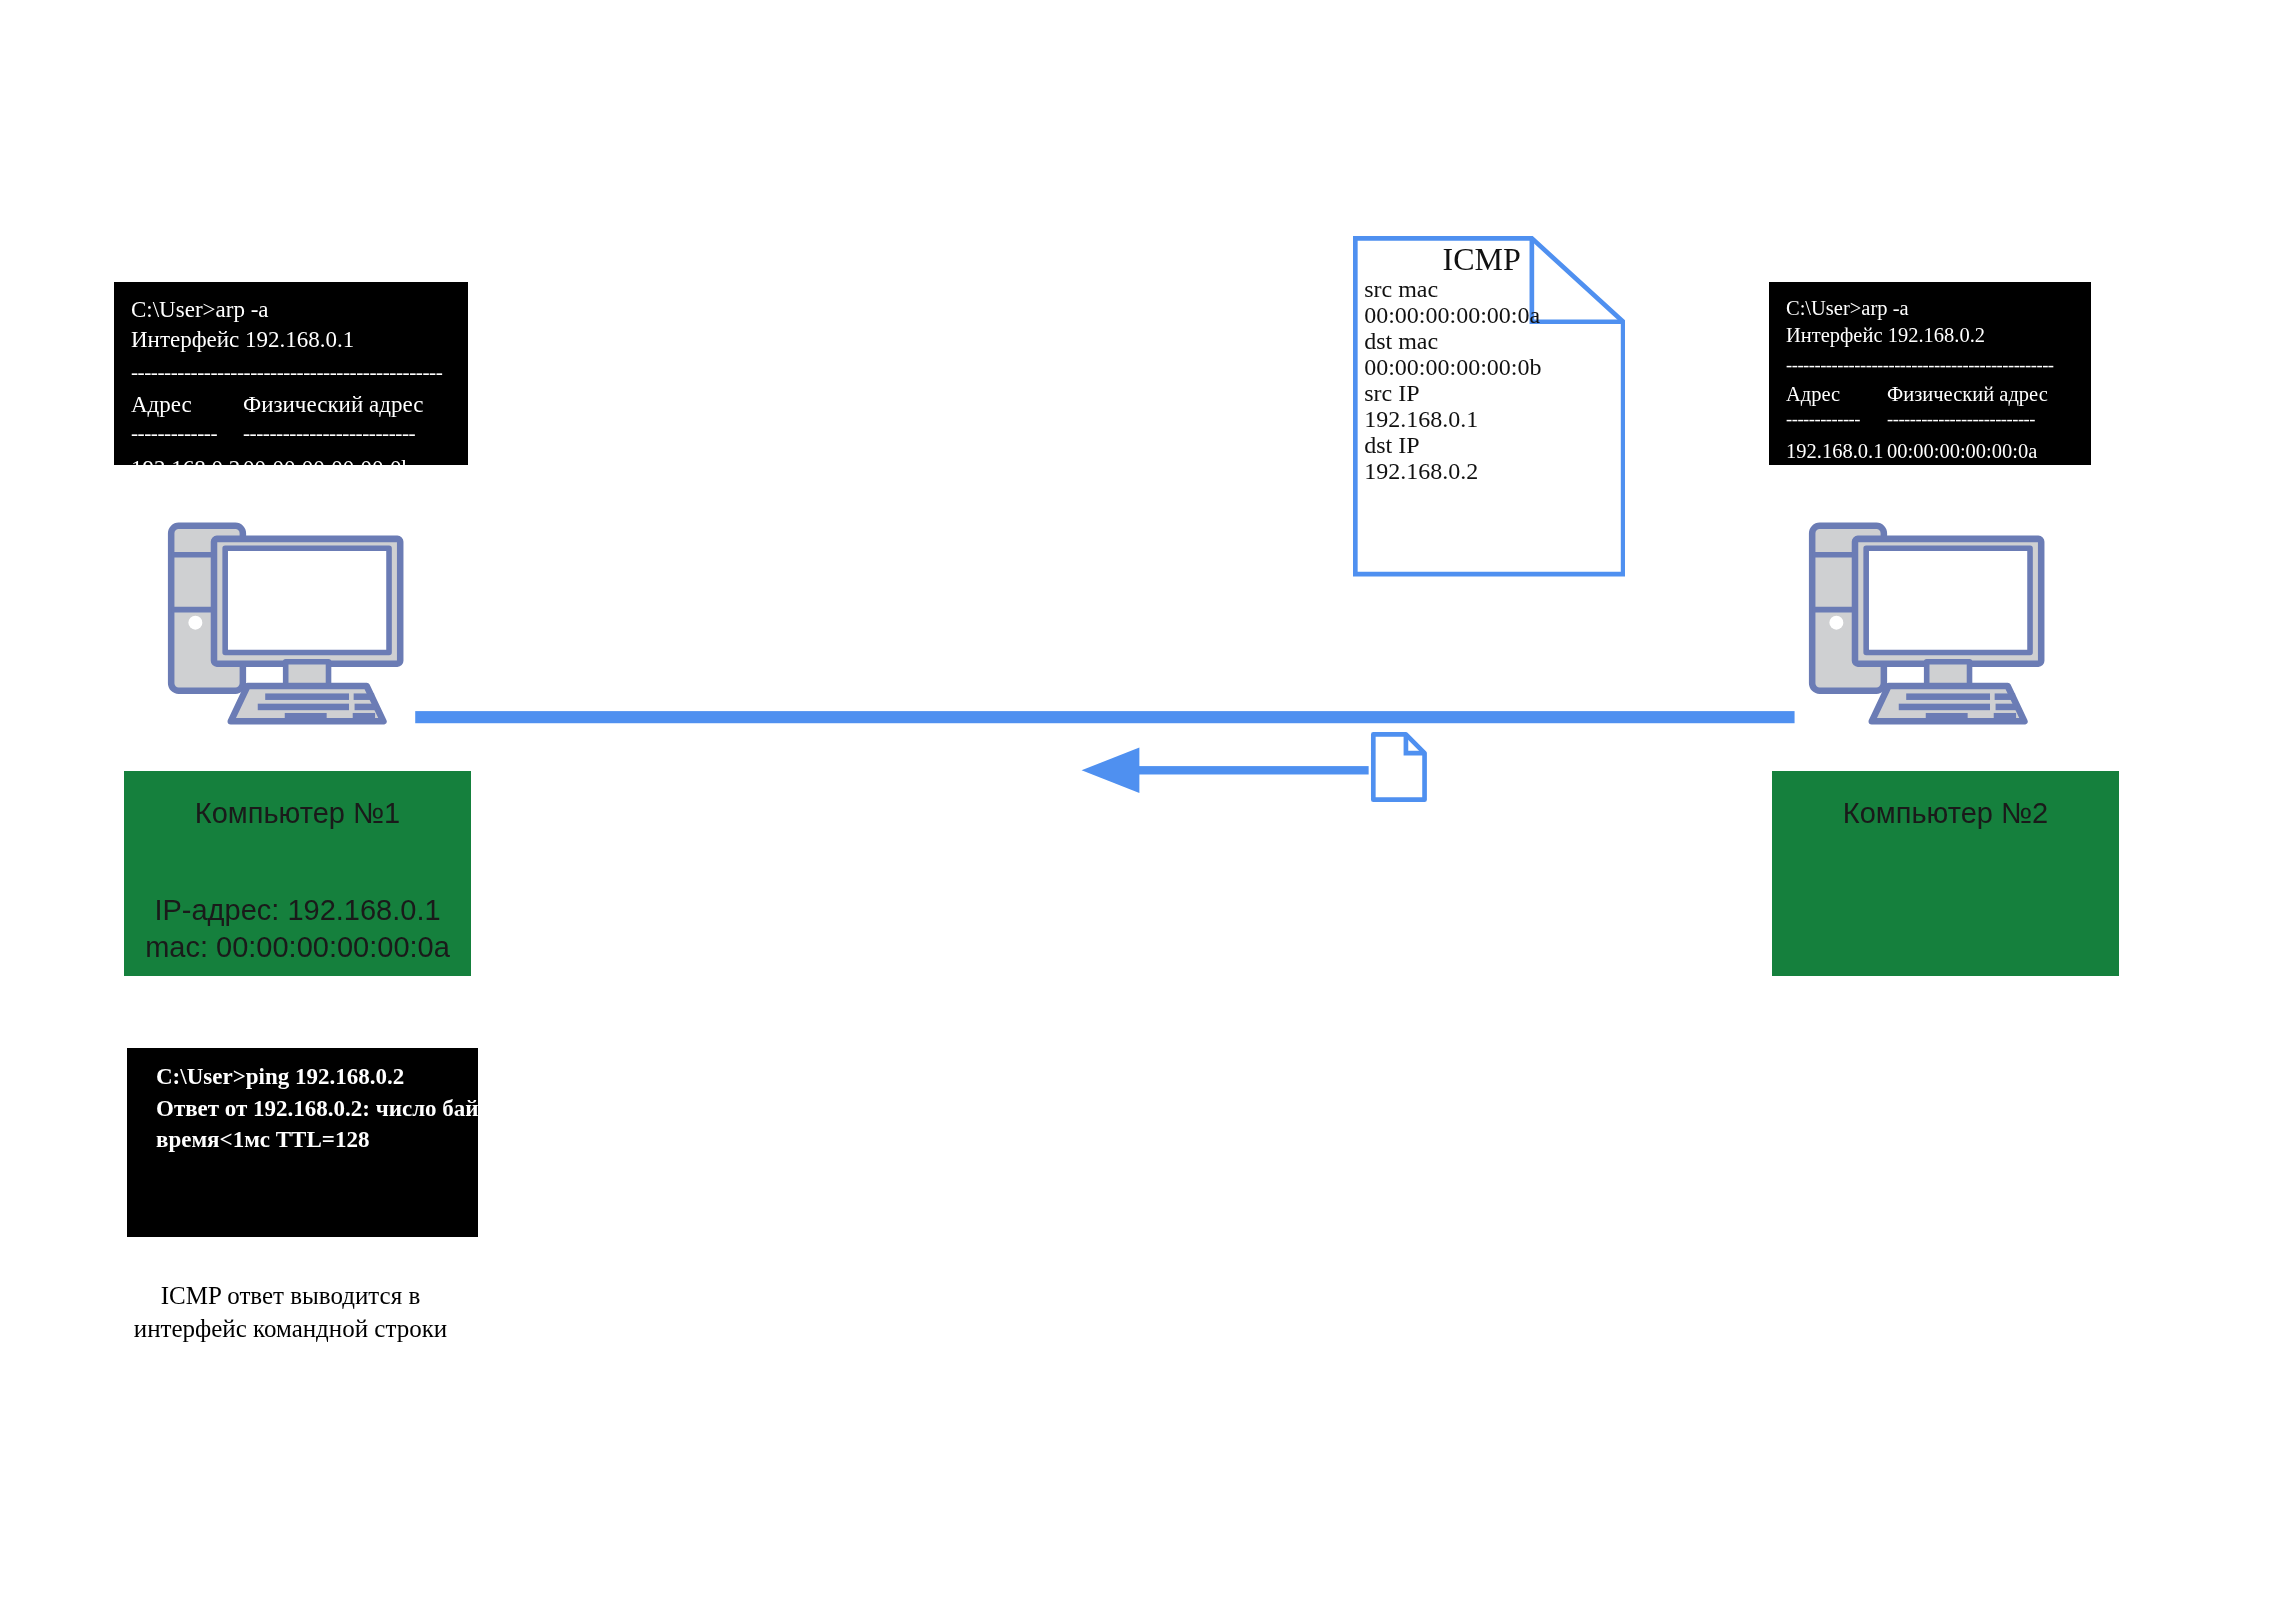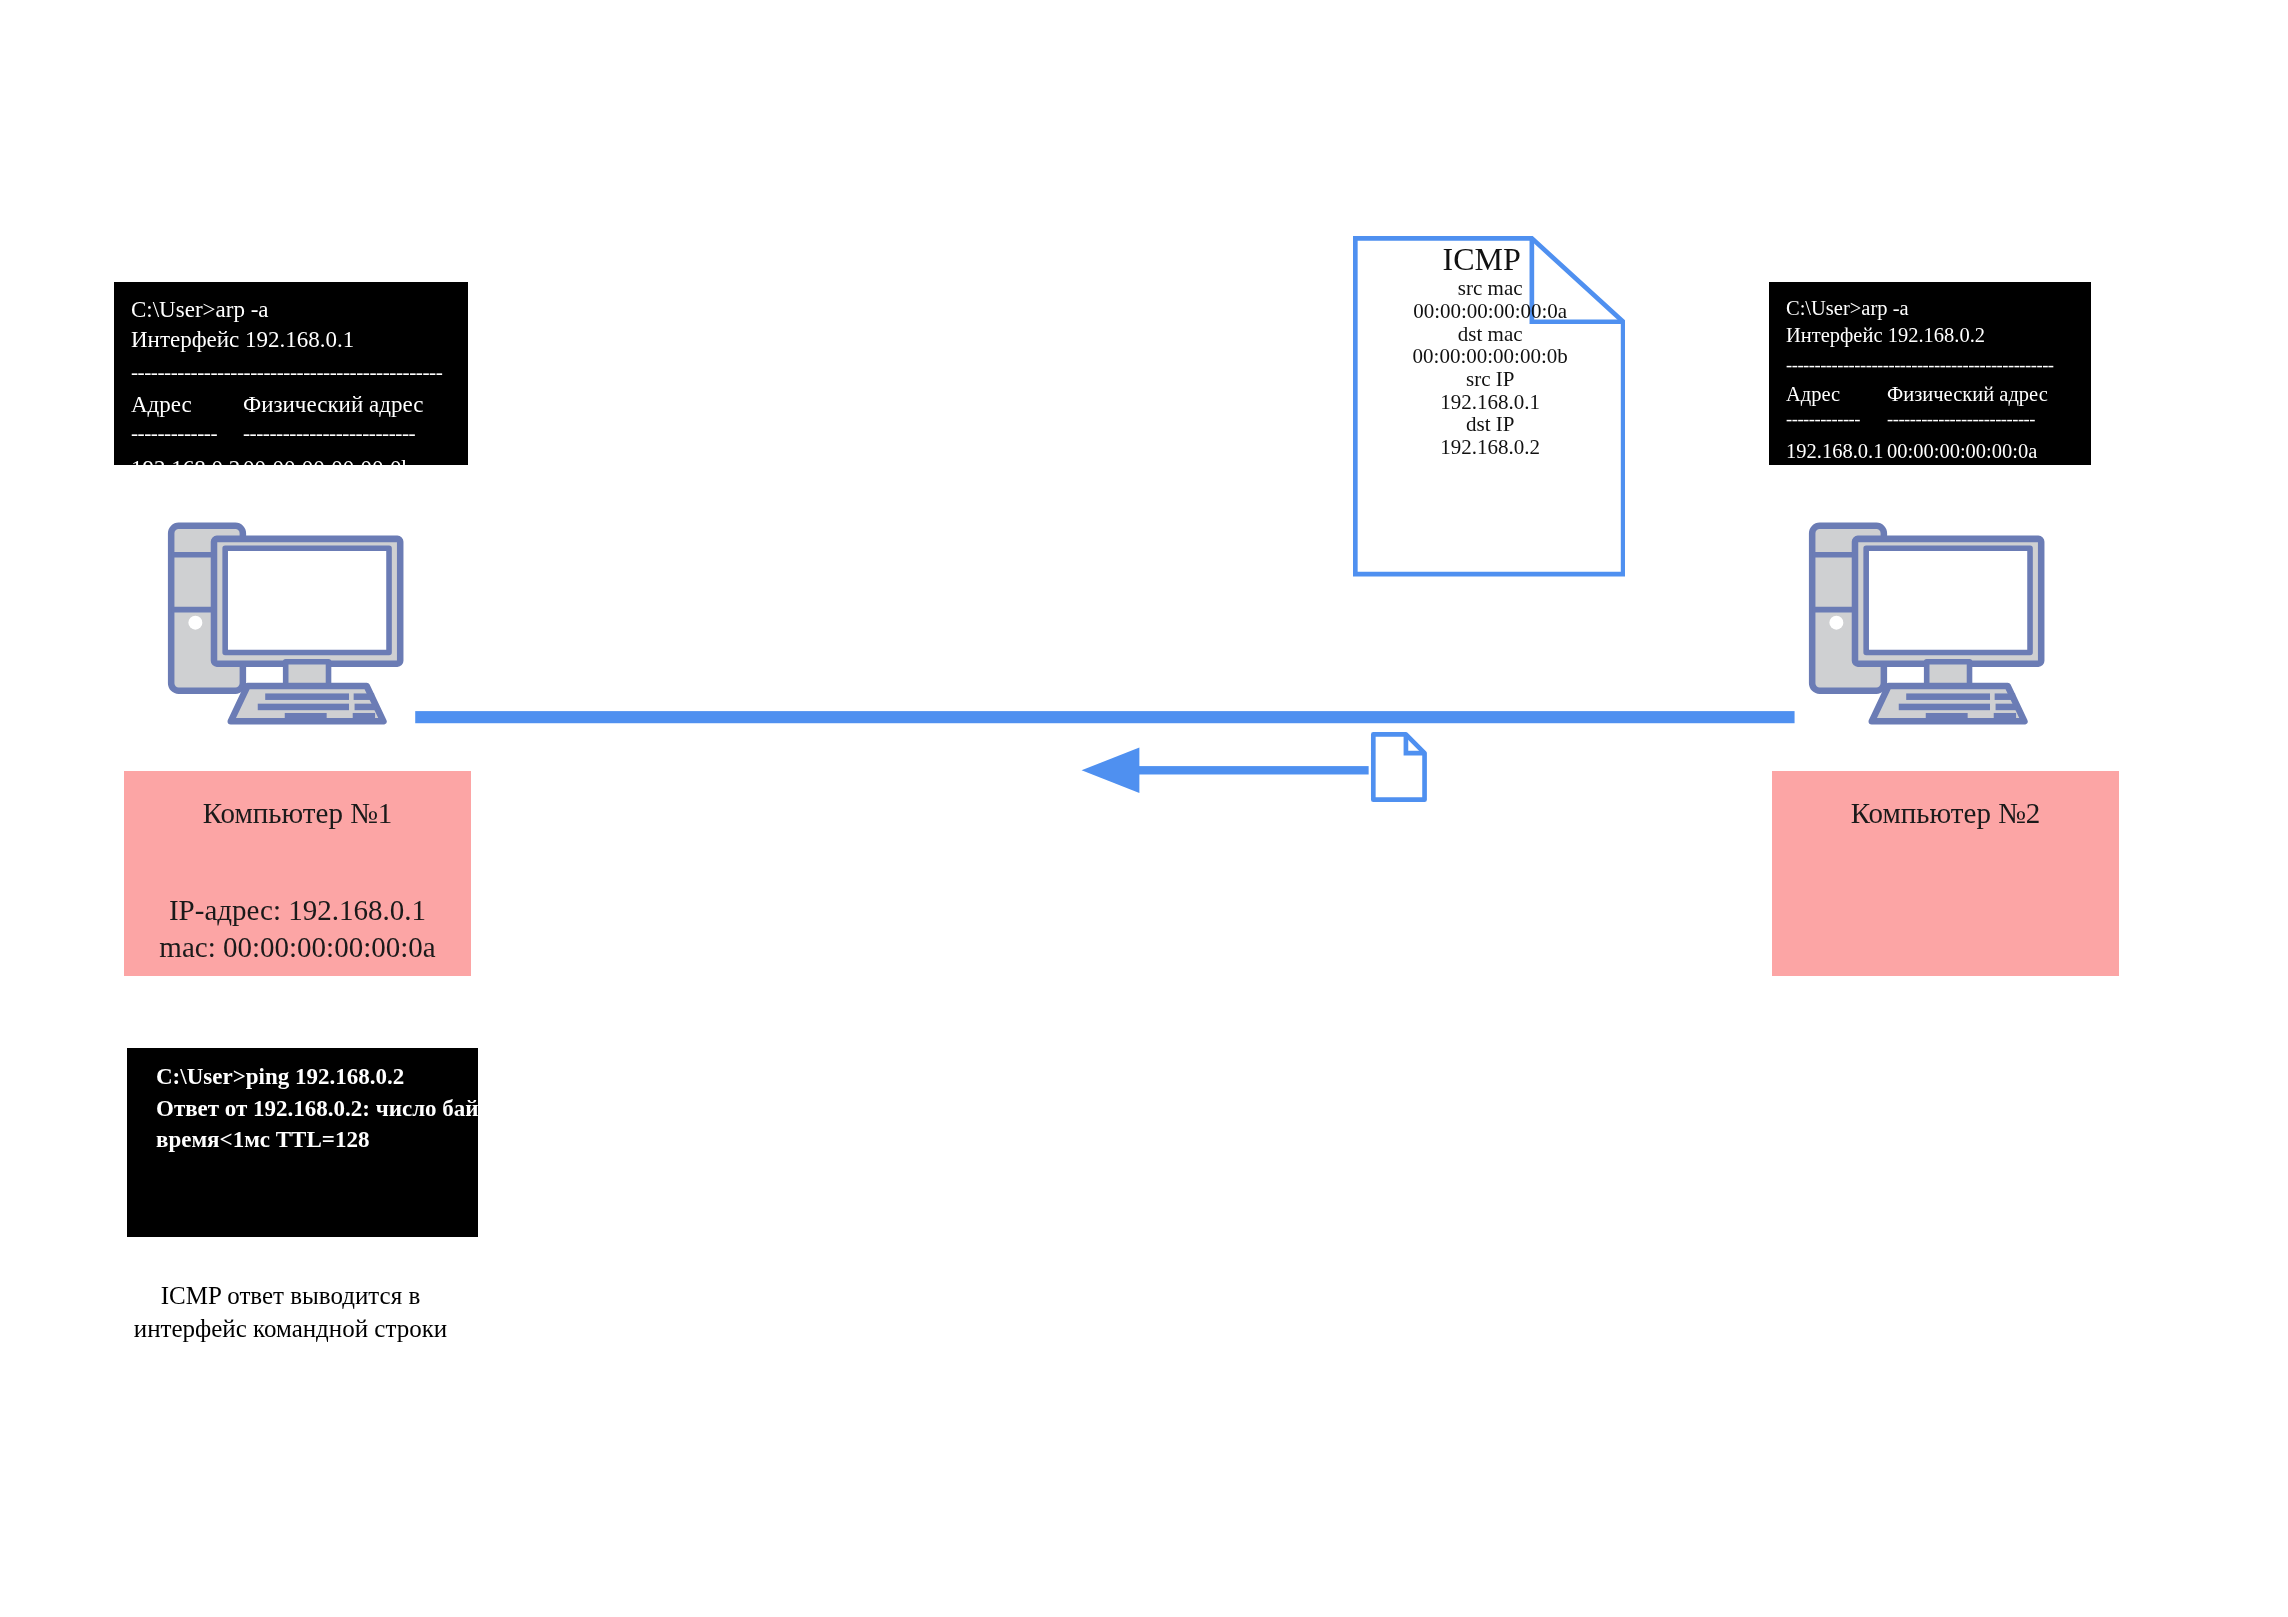--- a/index.html
+++ b/index.html
@@ -49,23 +49,23 @@
   .term-ping {
     font-size: 23px;
     padding: 13px 17px 0 17px;
     font-weight: bold;
   }
   .term-ping .line { line-height: 1.38; }
 
   
   .infobox {
     position: absolute;
-    background: #fca5a5;
+    background: #15803d;
     box-sizing: border-box;
-    font-family: Liberation Serif, serif;
+    font-family: Liberation Sans, sans-serif;
     color: #1a1a1a;
   }
   .infobox .title {
     text-align: center;
     font-size: 29px;
     margin-top: 26px;
   }
   .infobox .detail {
     text-align: center;
     font-size: 29px;
@@ -95,24 +95,23 @@
     font-family: "Liberation Serif", serif;
     color: #111111;
   }
   .doc-callout .doc-title {
     text-align: center;
     font-size: 32px;
     padding-right: 17px;
     line-height: 1.15;
   }
   .doc-callout .doc-field {
-    font-size: 21px;
+    font-size: 24px;
     line-height: 1.08;
     white-space: nowrap;
-    text-align: center;
   }
 
   
   .layer {
     position: absolute;
     left: 0;
     top: 0;
     width: 2289px;
     height: 1617px;
     pointer-events: none;

